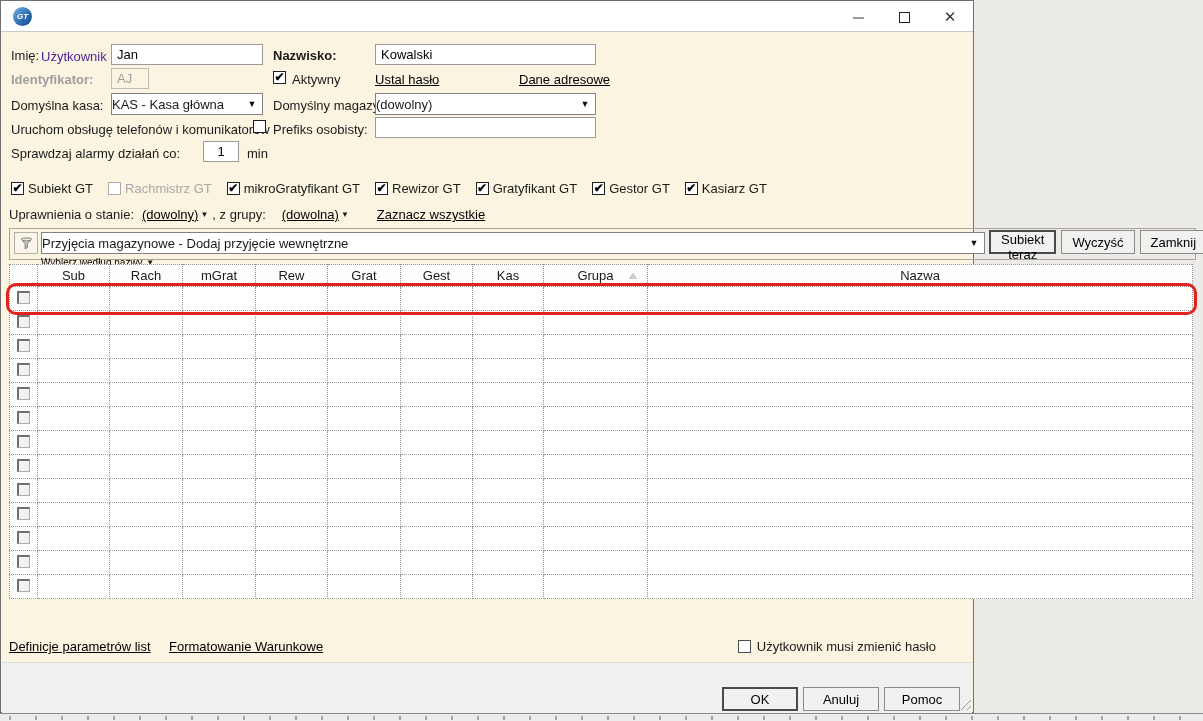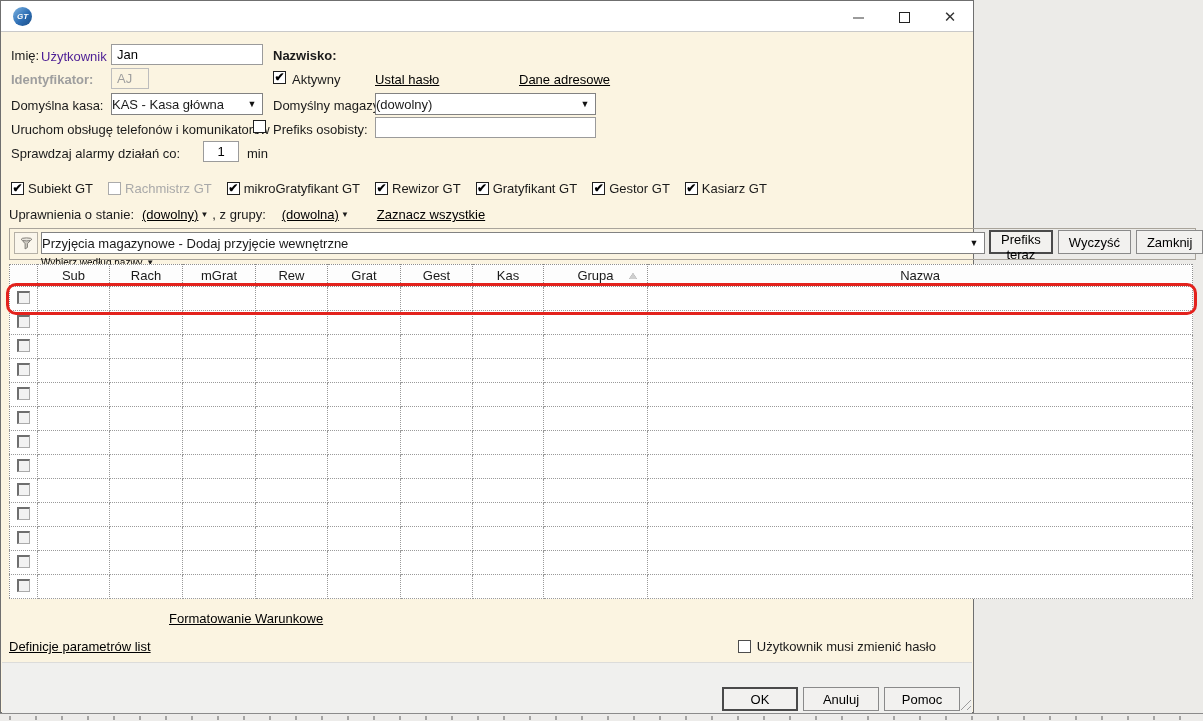--- a/index.html
+++ b/index.html
@@ -63,21 +63,21 @@
   td.cell-check { text-align:center; }
   td.cell-grupa { text-align:center; }
   td.cell-nazwa { padding-left:8px; }
   .row-dot { display:inline-block; width:7px; height:7px; border-radius:50%; background:#8A8A8A; }
   .sort-asc { display:inline-block; width:0; height:0; border-left:4px solid transparent; border-right:4px solid transparent; border-bottom:6px solid #CFCFCF; position:absolute; right:10px; top:8px; filter:drop-shadow(0 0 0.5px #777); }
 
   .red-annotation { position:absolute; left:5px; top:282px; width:1191px; height:32px; border:3px solid #E3221D; border-radius:10px; pointer-events:none; }
 
   
   .footer-link-1 { position:absolute; left:8px; top:638px; }
-  .footer-link-2 { position:absolute; left:168px; top:610px; }
+  .footer-link-2 { position:absolute; left:168px; top:638px; }
   .pwd-check { position:absolute; right:37px; top:638px; display:flex; gap:6px; align-items:center; white-space:nowrap; }
   .btn-strip { position:absolute; left:1px; right:1px; top:661px; height:51px; background:#F0F0EE; border-top:1px solid #DCDCDA; }
   .footer-buttons { position:absolute; right:13px; top:686px; display:flex; gap:5px; }
   .footer-buttons .btn { width:76px; }
   .resize-grip { position:absolute; right:2px; bottom:2px; width:13px; height:13px;
     background:repeating-linear-gradient(135deg, transparent 0 3px, #9B9B9B 3px 4px); clip-path:polygon(100% 0, 100% 100%, 0 100%); }
 
   
   .bg-sliver { position:absolute; left:0; top:713px; width:1203px; height:8px; background:#EDECEA;
     border-top:1px solid #8B8B8B; }
@@ -93,20 +93,21 @@
     <div class="gt-logo">GT</div>
     <div class="title-text">Użytkownik</div>
     <div class="win-btn min"><span class="min-glyph"></span></div>
     <div class="win-btn max"><span class="max-glyph"></span></div>
     <div class="win-btn close"><span>✕</span></div>
   </div>
 
   <div class="lbl" style="left:10px; top:47px;">Imię:</div>
   <input class="tbox" style="left: 110px; top: 43px; width: 152px;" value="Jan">
   <div class="lbl bold" style="left:272px; top:47px;">Nazwisko:</div>
+  <input class="tbox" style="left: 374px; top: 43px; width: 221px;" value="Kowalski">
 
   <div class="lbl dis" style="left:10px; top:71px;">Identyfikator:</div>
   <input class="tbox dis" style="left: 110px; top: 67px; width: 38px;" disabled="" value="AJ">
   <span class="cbx" style="position:absolute; left:272px; top:70px;">✔</span>
   <div class="lbl" style="left:291px; top:71px;">Aktywny</div>
   <div class="lbl link" style="left:374px; top:71px;">Ustal hasło</div>
   <div class="lbl link" style="left:518px; top:71px;">Dane adresowe</div>
 
   <div class="lbl" style="left:10px; top:97px;">Domyślna kasa:</div>
   <div class="combo" style="left:110px; top:92px; width:152px;">
@@ -179,21 +180,21 @@
     <div class="combo filter-combo">
       <span class="ctext">Przyjęcia magazynowe - Dodaj przyjęcie wewnętrzne</span>
       <span class="carrow">▼</span>
     </div>
     <div class="byname">
       <span class="link small">Wybierz według nazwy</span>
       <span class="dd-caret">▼</span>
     </div>
   </div>
   <div class="filter-buttons">
-      <button class="btn default">Prefiks teraz</button>
+      <button class="btn default">Subiekt teraz</button>
       <button class="btn">Wyczyść</button>
       <button class="btn">Zamknij</button>
     </div>
 
   <div class="grid-wrap">
     <table class="grid">
       <colgroup>
         <col style="width:28px">
           <col style="width:72px">
           <col style="width:73px">

